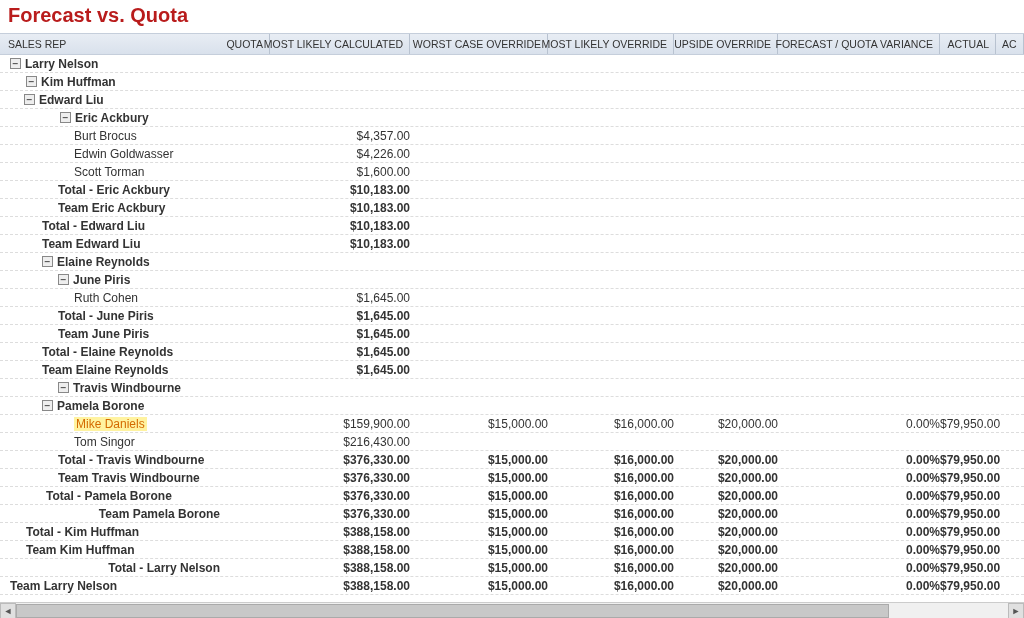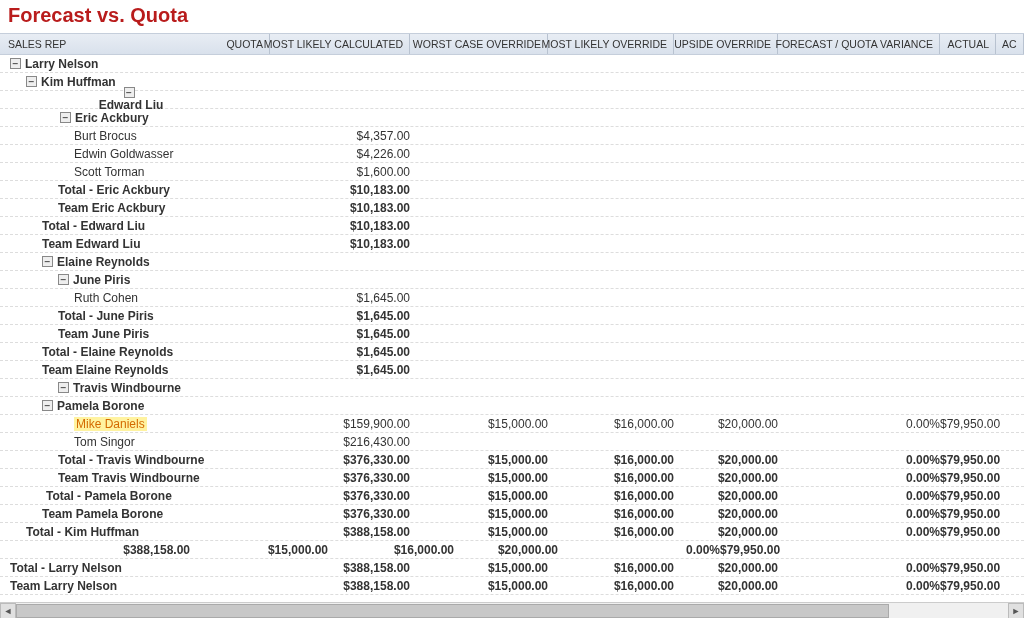--- a/index.html
+++ b/index.html
@@ -160,21 +160,21 @@
       </div>
       <div class="cell c-quota"></div>
       <div class="cell c-mlc"></div>
       <div class="cell c-wco"></div>
       <div class="cell c-mlo"></div>
       <div class="cell c-uo"></div>
       <div class="cell c-fqv"></div>
       <div class="cell c-act"></div>
     </div>
     <div class="row bold">
-      <div class="row-label" style="padding-left: 42px; flex-direction: column;">
+      <div class="row-label" style="padding-left: 24px;">
         <span class="toggle"></span>
         <span>Edward Liu</span>
       </div>
       <div class="cell c-quota"></div>
       <div class="cell c-mlc"></div>
       <div class="cell c-wco"></div>
       <div class="cell c-mlo"></div>
       <div class="cell c-uo"></div>
       <div class="cell c-fqv"></div>
       <div class="cell c-act"></div>
@@ -442,21 +442,21 @@
       </div>
       <div class="cell c-quota"></div>
       <div class="cell c-mlc">$376,330.00</div>
       <div class="cell c-wco">$15,000.00</div>
       <div class="cell c-mlo">$16,000.00</div>
       <div class="cell c-uo">$20,000.00</div>
       <div class="cell c-fqv">0.00%</div>
       <div class="cell c-act">$79,950.00</div>
     </div>
     <div class="row bold">
-      <div class="row-label" style="padding-left: 42px;">
+      <div class="row-label" style="padding-left: 30px; justify-content: flex-end;">
         <span>Team Pamela Borone</span>
       </div>
       <div class="cell c-quota"></div>
       <div class="cell c-mlc">$376,330.00</div>
       <div class="cell c-wco">$15,000.00</div>
       <div class="cell c-mlo">$16,000.00</div>
       <div class="cell c-uo">$20,000.00</div>
       <div class="cell c-fqv">0.00%</div>
       <div class="cell c-act">$79,950.00</div>
     </div>
@@ -466,30 +466,33 @@
       </div>
       <div class="cell c-quota"></div>
       <div class="cell c-mlc">$388,158.00</div>
       <div class="cell c-wco">$15,000.00</div>
       <div class="cell c-mlo">$16,000.00</div>
       <div class="cell c-uo">$20,000.00</div>
       <div class="cell c-fqv">0.00%</div>
       <div class="cell c-act">$79,950.00</div>
     </div>
     <div class="row bold">
+      <div class="row-label" style="padding-left: 26px;">
+        <span>Team Kim Huffman</span>
+      </div>
       <div class="cell c-quota"></div>
       <div class="cell c-mlc">$388,158.00</div>
       <div class="cell c-wco">$15,000.00</div>
       <div class="cell c-mlo">$16,000.00</div>
       <div class="cell c-uo">$20,000.00</div>
       <div class="cell c-fqv">0.00%</div>
       <div class="cell c-act">$79,950.00</div>
     </div>
     <div class="row bold">
-      <div class="row-label" style="padding-left: 10px;">
+      <div class="row-label" style="padding-left: 4px; justify-content: flex-end;">
         <span>Total - Larry Nelson</span>
       </div>
       <div class="cell c-quota"></div>
       <div class="cell c-mlc">$388,158.00</div>
       <div class="cell c-wco">$15,000.00</div>
       <div class="cell c-mlo">$16,000.00</div>
       <div class="cell c-uo">$20,000.00</div>
       <div class="cell c-fqv">0.00%</div>
       <div class="cell c-act">$79,950.00</div>
     </div>

